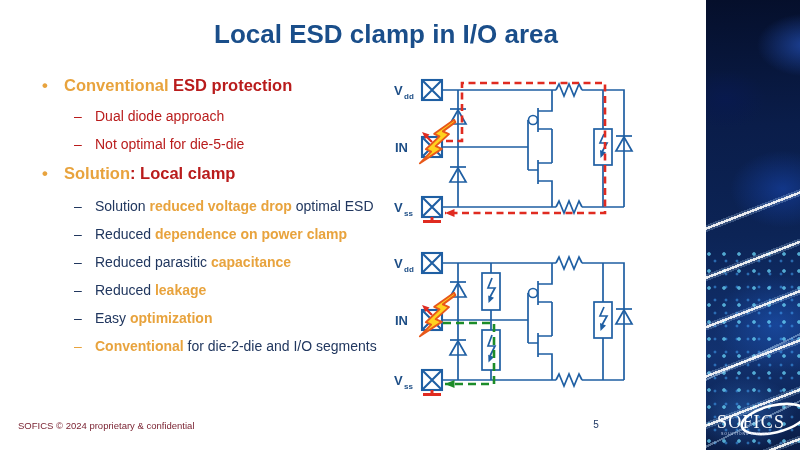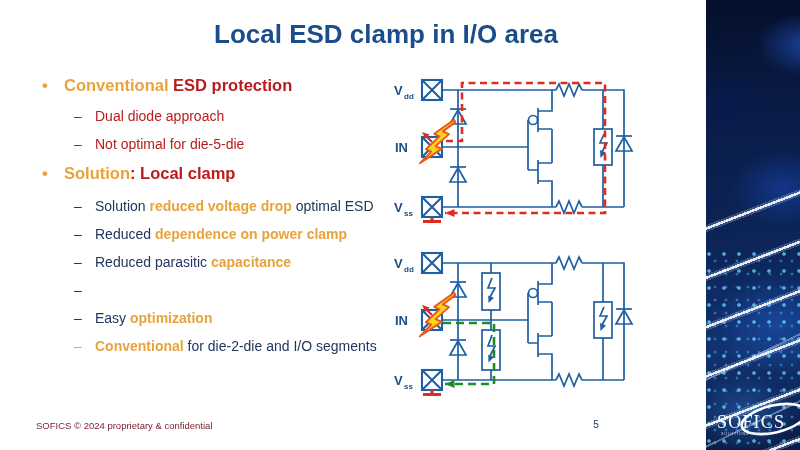--- a/index.html
+++ b/index.html
@@ -33,21 +33,21 @@
   .lbl{fill:#1E4E86;font-size:13px;font-weight:bold;}
   .lblsub{fill:#1E4E86;font-size:8px;font-weight:bold;}
   .redpath{stroke:#E02B20;stroke-width:2.6;fill:none;stroke-dasharray:7 4.5;}
   .greenpath{stroke:#1C8C28;stroke-width:2.6;fill:none;stroke-dasharray:8 5;}
   .redfill{fill:#E02B20;}
   .greenfill{fill:#1C8C28;}
   .redln{stroke:#E02B20;stroke-width:2.2;fill:none;}
   .bolt{fill:#FFD21F;stroke:#E8581A;stroke-width:2;stroke-linejoin:round;}
 
   
-  .footer-copy{position:absolute;left:36px;top:420px;font-size:9.5px;color:#7B2433;}
+  .footer-copy{position:absolute;left:18px;top:420px;font-size:9.5px;color:#7B2433;}
   .page-num{position:absolute;left:588px;top:419px;width:16px;text-align:center;
             font-size:10px;color:#1F3864;}
 
   
   .photo-strip{position:absolute;left:690px;top:0;width:128px;height:450px;overflow:hidden;
     background:
       radial-gradient(ellipse 70px 45px at 78% 10%, rgba(45,100,225,.55), transparent 70%),
       radial-gradient(ellipse 55px 40px at 15% 22%, rgba(8,25,80,.8), transparent 75%),
       radial-gradient(ellipse 75px 55px at 60% 42%, rgba(25,75,190,.5), transparent 70%),
       radial-gradient(ellipse 90px 70px at 55% 72%, rgba(35,105,225,.40), transparent 70%),
@@ -103,20 +103,21 @@
     <div class="line l2 mt8">
       <span class="mk navy">–</span>
       <span><span class="navy">Reduced </span><span class="orange b">dependence on power clamp</span></span>
     </div>
     <div class="line l2 mt8">
       <span class="mk navy">–</span>
       <span><span class="navy">Reduced parasitic </span><span class="orange b">capacitance</span></span>
     </div>
     <div class="line l2 mt8">
       <span class="mk navy">–</span>
+      <span><span class="navy">Reduced </span><span class="orange b">leakage</span></span>
     </div>
     <div class="line l2 mt8">
       <span class="mk navy">–</span>
       <span><span class="navy">Easy </span><span class="orange b">optimization</span></span>
     </div>
     <div class="line l2 mt8">
       <span class="mk orange">–</span>
       <span><span class="orange b">Conventional</span><span class="navy"> for die-2-die and I/O segments</span></span>
     </div>
   </div>

